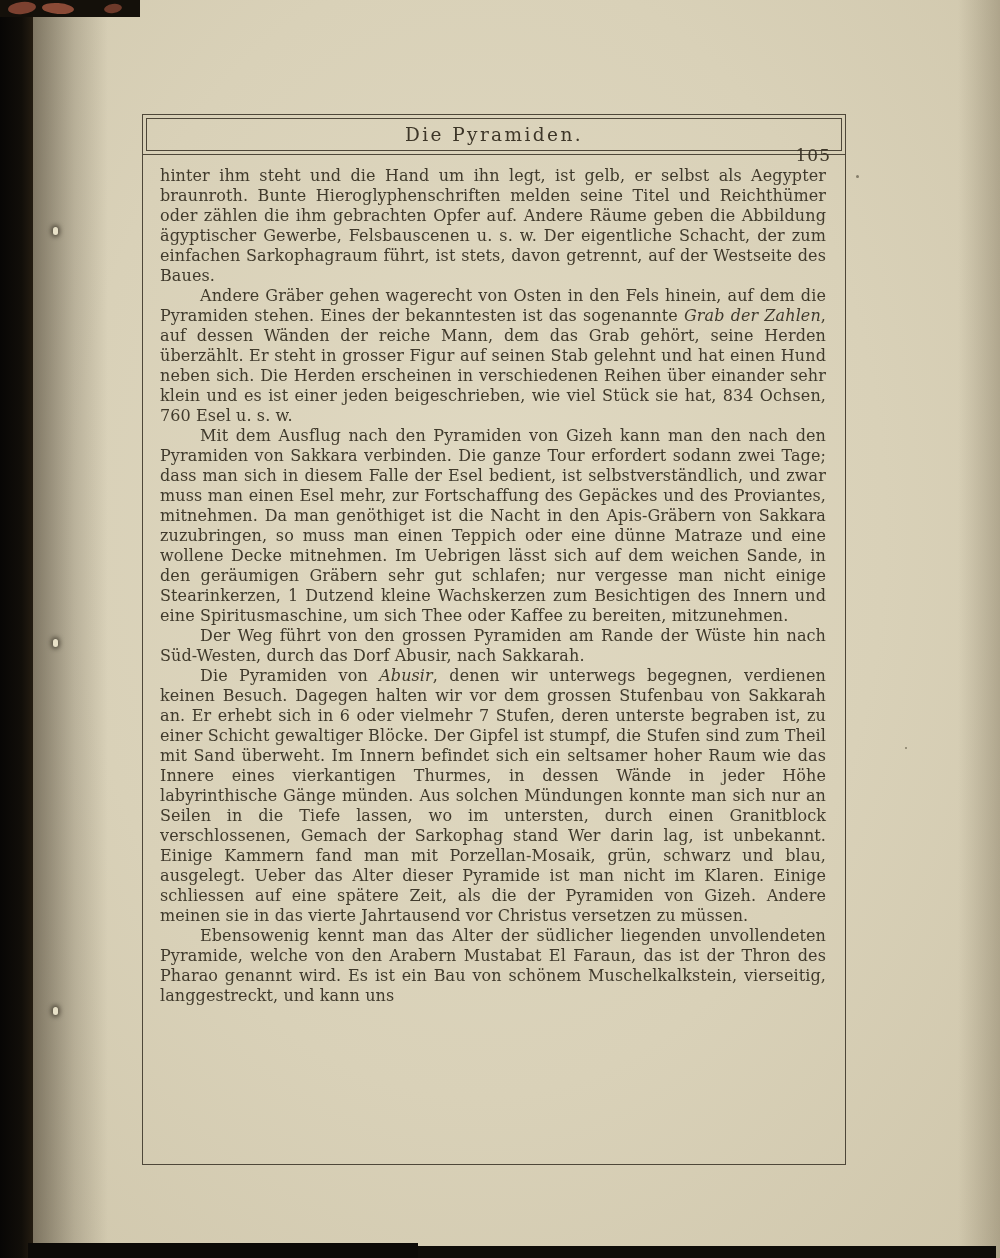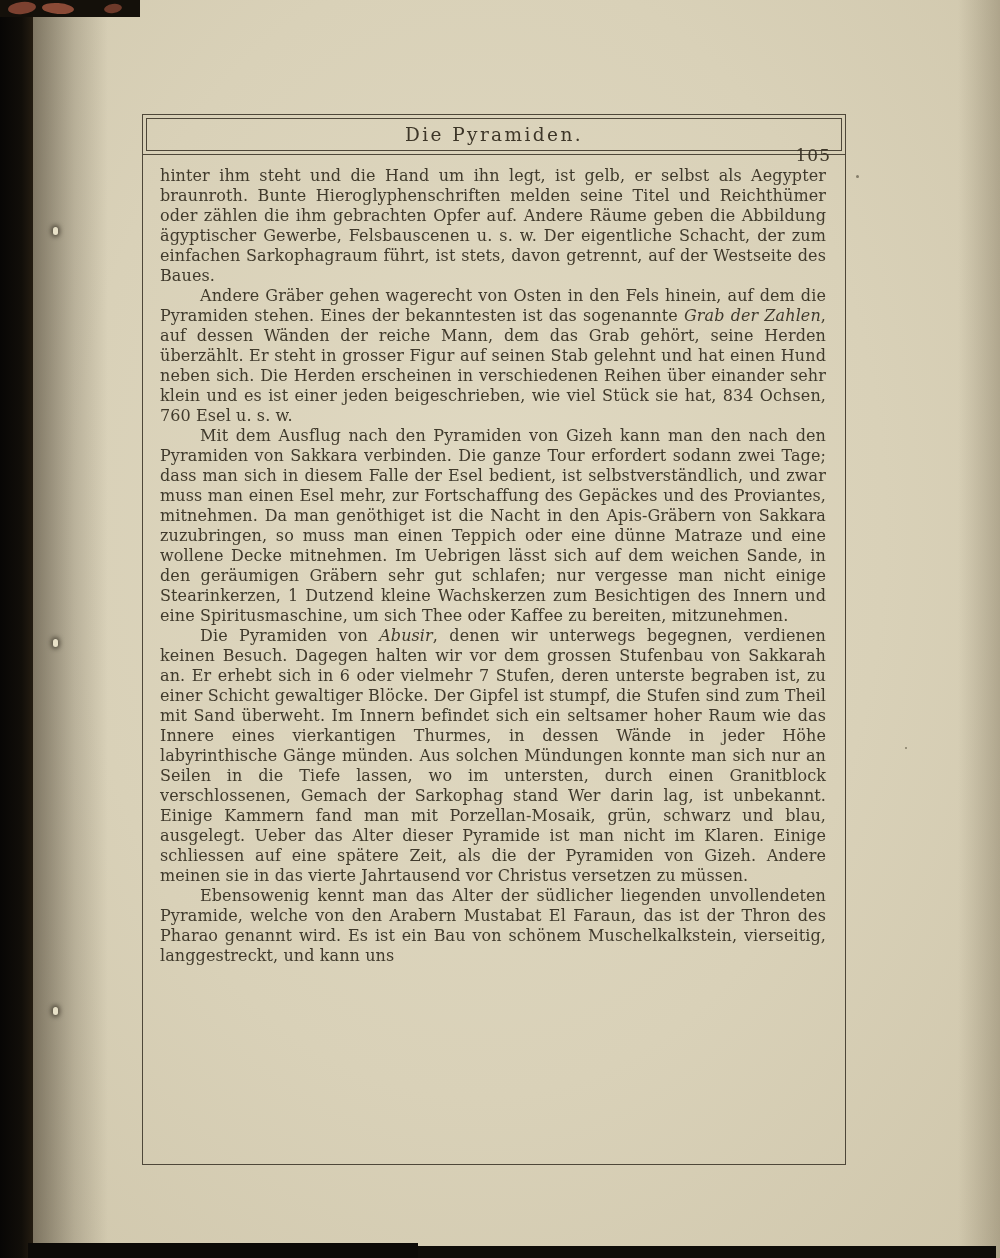--- a/index.html
+++ b/index.html
@@ -124,20 +124,21 @@
     <div class="header-rule"></div>
 
     <div class="text-area">
 
       <p class="para noindent"><span>hinter ihm steht und die Hand um ihn legt, ist gelb, er selbst als Aegypter braunroth. Bunte Hieroglyphenschriften melden seine Titel und Reichthümer oder zählen die ihm gebrachten Opfer auf. Andere Räume geben die Abbildung ägyptischer Gewerbe, Felsbauscenen u. s. w. Der eigentliche Schacht, der zum einfachen Sarkophagraum führt, ist stets, davon getrennt, auf der Westseite des Baues.</span></p>
 
       <p class="para"><span>Andere Gräber gehen wagerecht von Osten in den Fels hinein, auf dem die Pyramiden stehen. Eines der bekanntesten ist das sogenannte </span><em class="it">Grab der Zahlen</em><span>, auf dessen Wänden der reiche Mann, dem das Grab gehört, seine Herden überzählt. Er steht in grosser Figur auf seinen Stab gelehnt und hat einen Hund neben sich. Die Herden erscheinen in verschiedenen Reihen über einander sehr klein und es ist einer jeden beigeschrieben, wie viel Stück sie hat, 834 Ochsen, 760 Esel u. s. w.</span></p>
 
       <p class="para"><span>Mit dem Ausflug nach den Pyramiden von Gizeh kann man den nach den Pyramiden von Sakkara verbinden. Die ganze Tour erfordert sodann zwei Tage; dass man sich in diesem Falle der Esel bedient, ist selbstverständlich, und zwar muss man einen Esel mehr, zur Fortschaffung des Gepäckes und des Proviantes, mitnehmen. Da man genöthiget ist die Nacht in den Apis-Gräbern von Sakkara zuzubringen, so muss man einen Teppich oder eine dünne Matraze und eine wollene Decke mitnehmen. Im Uebrigen lässt sich auf dem weichen Sande, in den geräumigen Gräbern sehr gut schlafen; nur vergesse man nicht einige Stearinkerzen, 1 Dutzend kleine Wachskerzen zum Besichtigen des Innern und eine Spiritusmaschine, um sich Thee oder Kaffee zu bereiten, mitzunehmen.</span></p>
 
+      <p class="para"><span>Der Weg führt von den grossen Pyramiden am Rande der Wüste hin nach Süd-Westen, durch das Dorf Abusir, nach Sakkarah.</span></p>
 
       <p class="para"><span>Die Pyramiden von </span><em class="it">Abusir</em><span>, denen wir unterwegs begegnen, verdienen keinen Besuch. Dagegen halten wir vor dem grossen Stufenbau von Sakkarah an. Er erhebt sich in 6 oder vielmehr 7 Stufen, deren unterste begraben ist, zu einer Schicht gewaltiger Blöcke. Der Gipfel ist stumpf, die Stufen sind zum Theil mit Sand überweht. Im Innern befindet sich ein seltsamer hoher Raum wie das Innere eines vierkantigen Thurmes, in dessen Wände in jeder Höhe labyrinthische Gänge münden. Aus solchen Mündungen konnte man sich nur an Seilen in die Tiefe lassen, wo im untersten, durch einen Granitblock verschlossenen, Gemach der Sarkophag stand  Wer darin lag, ist unbekannt. Einige Kammern fand man mit Porzellan-Mosaik, grün, schwarz und blau, ausgelegt. Ueber das Alter dieser Pyramide ist man nicht im Klaren. Einige schliessen auf eine spätere Zeit, als die der Pyramiden von Gizeh. Andere meinen sie in das vierte Jahrtausend vor Christus versetzen zu müssen.</span></p>
 
       <p class="para"><span>Ebensowenig kennt man das Alter der südlicher liegenden unvollendeten Pyramide, welche von den Arabern Mustabat El Faraun, das ist der Thron des Pharao genannt wird. Es ist ein Bau von schönem Muschelkalkstein, vierseitig, langgestreckt, und kann uns</span></p>
 
     </div>
   </div>
 </div>
 
 </body></html>

